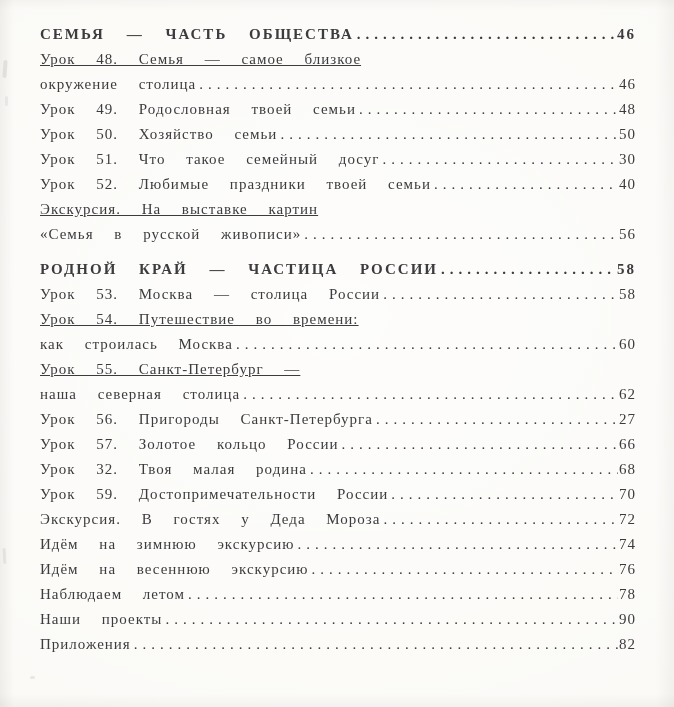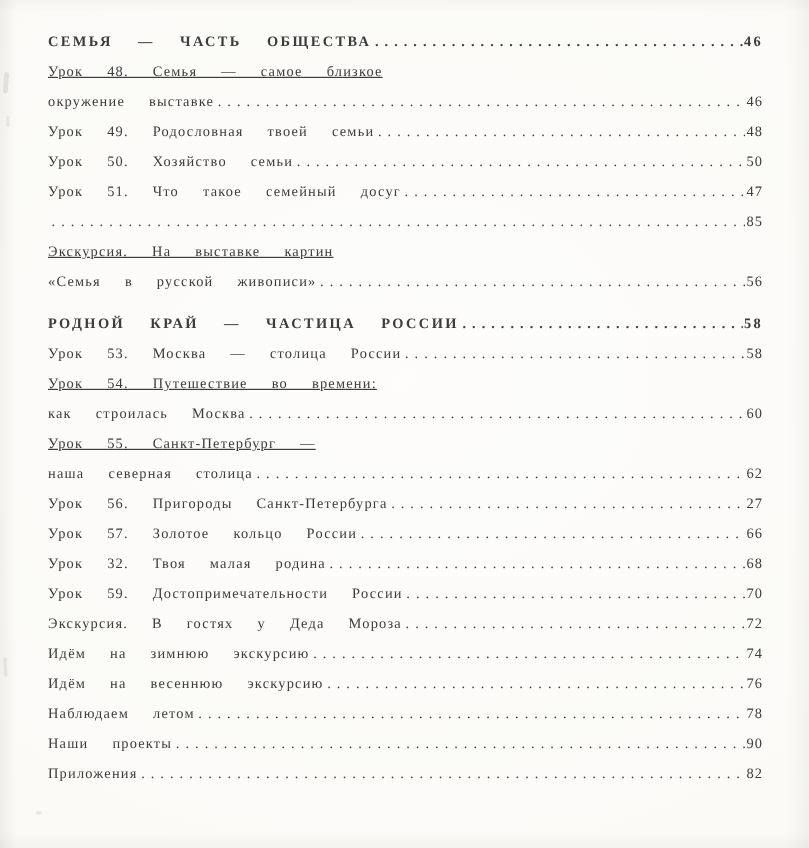--- a/index.html
+++ b/index.html
@@ -16,21 +16,21 @@
   .book-page{
     position:relative;
     width:674px; height:707px;
     overflow:hidden;
     background:var(--paper);
     background-image:
       radial-gradient(ellipse 120% 90% at 50% 45%, rgba(255,255,255,.55), rgba(255,255,255,0) 75%),
       linear-gradient(90deg, rgba(120,118,112,.10) 0, rgba(120,118,112,0) 14px, rgba(120,118,112,0) 656px, rgba(120,118,112,.08) 100%),
       linear-gradient(180deg, rgba(120,118,112,.06) 0, rgba(120,118,112,0) 10px, rgba(120,118,112,0) 694px, rgba(120,118,112,.07) 100%);
     color:var(--ink);
-    font-size:12px;
+    font-size:15px;
     line-height:25px;
     padding:12px 38px 16px 40px;
     word-spacing:16px;       
     letter-spacing:1px;
   }
   .toc-line{
     display:flex;
     align-items:baseline;
   }
   .toc-line .txt{ white-space:nowrap; flex:0 0 auto; }
@@ -71,21 +71,21 @@
   <div id="toc-root">
       <section class="toc-section">
         <div class="toc-line header">
           <span class="txt">СЕМЬЯ — ЧАСТЬ ОБЩЕСТВА</span>
           <span class="dots"></span>
           <span class="pg">46</span>
         </div>
         <div class="toc-entry">
           <div class="just-line">Урок 48. Семья — самое близкое</div>
           <div class="toc-line">
-            <span class="txt">окружение выставке</span>
+            <span class="txt">окружение столица</span>
             <span class="dots"></span>
             <span class="pg">46</span>
           </div>
         </div>
         <div class="toc-entry">
           <div class="toc-line">
             <span class="txt">Урок 49. Родословная твоей семьи</span>
             <span class="dots"></span>
             <span class="pg">48</span>
           </div>
@@ -94,27 +94,28 @@
           <div class="toc-line">
             <span class="txt">Урок 50. Хозяйство семьи</span>
             <span class="dots"></span>
             <span class="pg">50</span>
           </div>
         </div>
         <div class="toc-entry">
           <div class="toc-line">
             <span class="txt">Урок 51. Что такое семейный досуг</span>
             <span class="dots"></span>
-            <span class="pg">47</span>
-          </div>
-        </div>
-        <div class="toc-entry">
-          <div class="toc-line">
-            <span class="dots"></span>
-            <span class="pg">85</span>
+            <span class="pg">30</span>
+          </div>
+        </div>
+        <div class="toc-entry">
+          <div class="toc-line">
+            <span class="txt">Урок 52. Любимые праздники твоей семьи</span>
+            <span class="dots"></span>
+            <span class="pg">40</span>
           </div>
         </div>
         <div class="toc-entry">
           <div class="just-line">Экскурсия. На выставке картин</div>
           <div class="toc-line">
             <span class="txt">«Семья в русской живописи»</span>
             <span class="dots"></span>
             <span class="pg">56</span>
           </div>
         </div>

